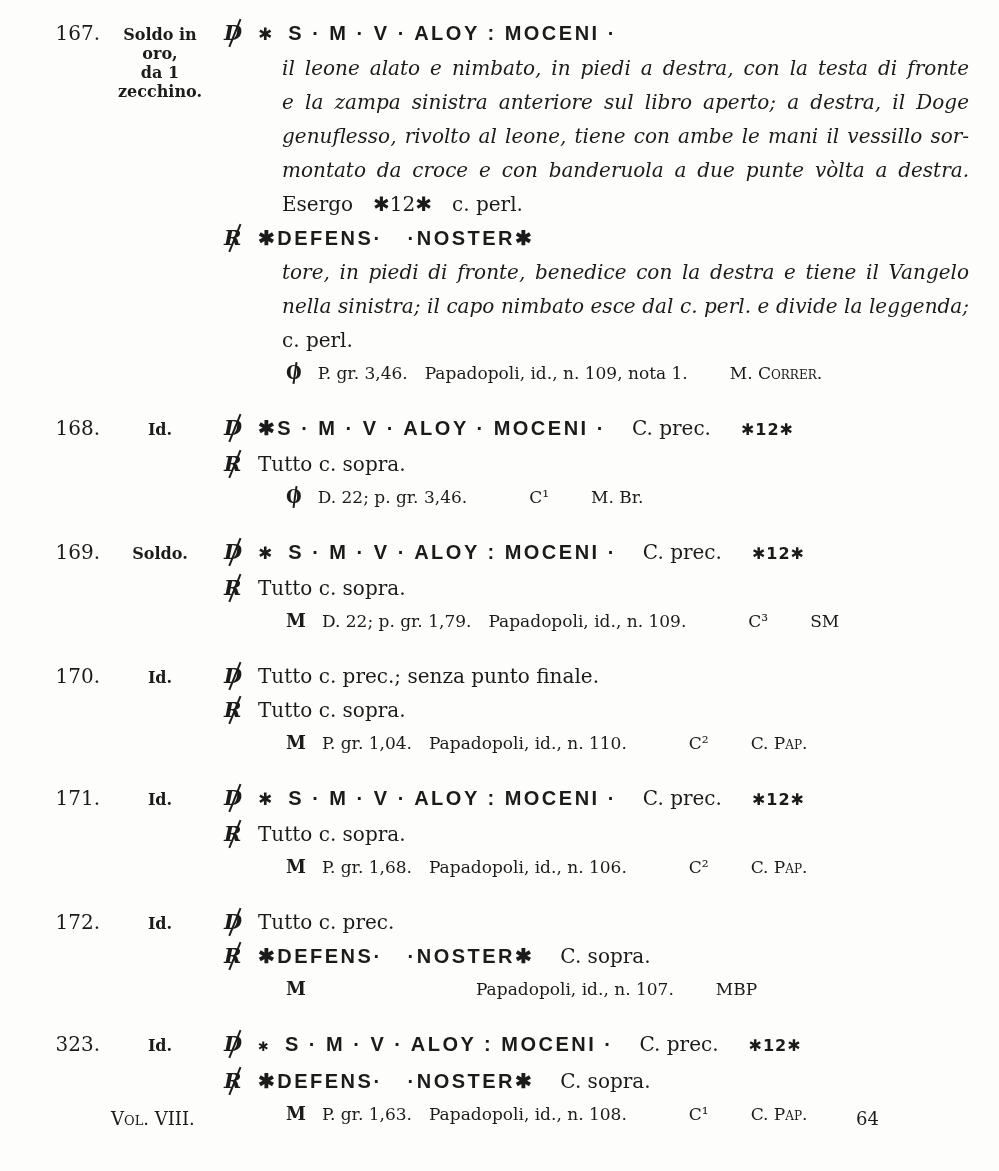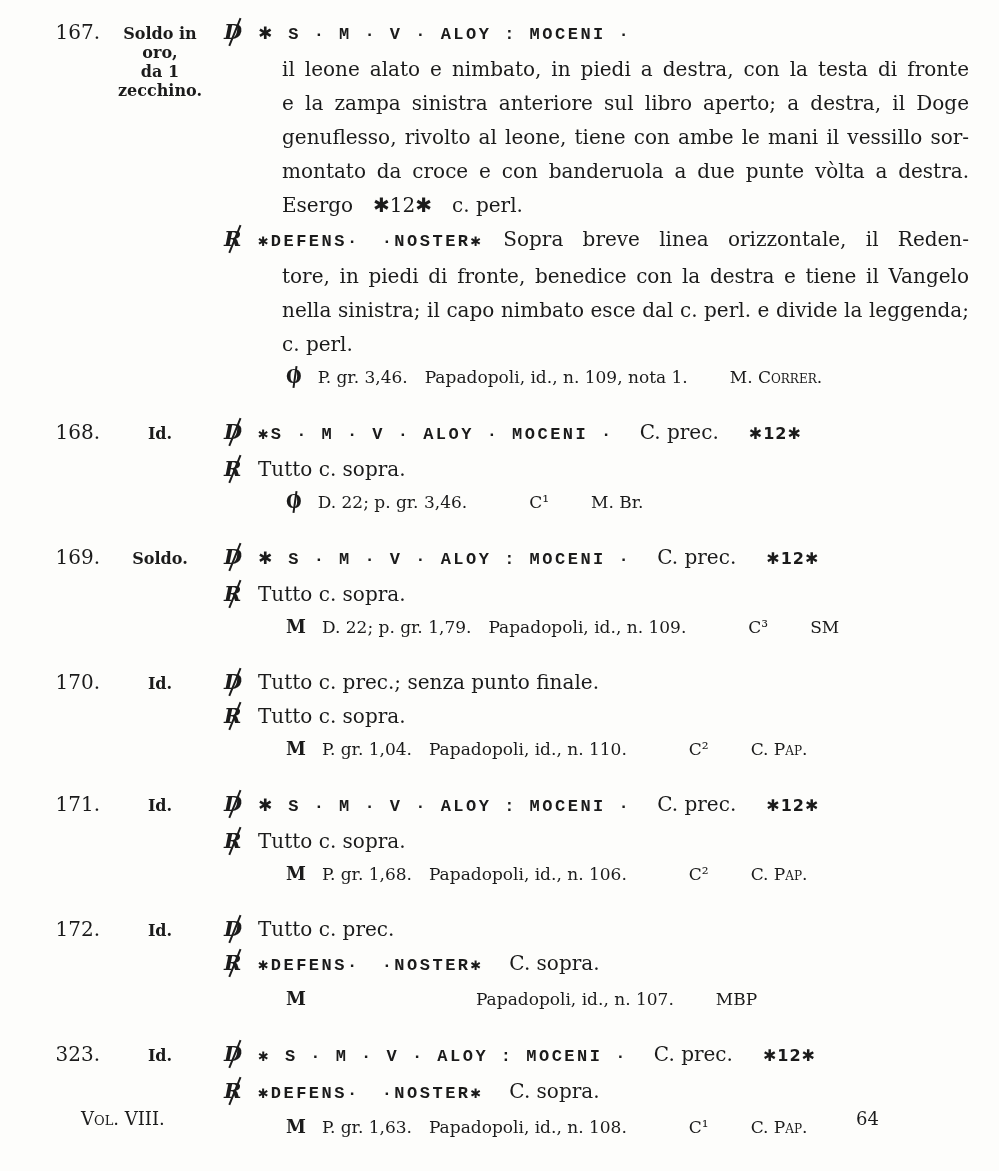--- a/index.html
+++ b/index.html
@@ -35,52 +35,52 @@
   }
   
   .metal { font-weight:bold; font-size:18px; display:inline-block; position:relative; }
   .metal.slashed::after {
     content:""; position:absolute; left:48%; top:4%;
     width:1.5px; height:92%; background:#1b1b1b; transform:rotate(8deg);
   }
 
   
   .legend {
-    font-family:Liberation Mono, monospace;
-    font-weight:bold; font-size:17px; letter-spacing:2.5px;
+    font-family:Liberation Sans, sans-serif;
+    font-weight:bold; font-size:20px; letter-spacing:2.5px;
     white-space:nowrap;
   }
   .star { font-family:"DejaVu Sans",sans-serif; font-size:17px; font-weight:bold; }
   .small-star { font-size:13px; }
   .exergue { font-family:"DejaVu Sans","Liberation Sans",sans-serif; font-weight:bold; font-size:16px; letter-spacing:1px; white-space:nowrap; }
 
   .head-line { display:flex; align-items:baseline; }
   .head-line .star { margin-right:16px; }
   .head-line .tail { flex:1; margin-left:20px; text-align:justify; text-align-last:justify; }
   .head-line .ref { margin-left:26px; }
   .head-line .exergue { margin-left:30px; }
 
   .cont { padding-left:24px; }
-  .jl { text-align:justify; text-align-last:justify; line-height:34px; }
+  .jl { text-align:justify; text-align-last:justify; line-height:34px;font-style:italic; }
   .ll { line-height:34px; }
 
   .cit { margin-left:286px; margin-top:4px; font-size:17px; line-height:24px; display:flex; align-items:baseline; }
   .cit .ctext { margin-left:16px; }
   .cit .ctext.wide-gap { margin-left:170px; }
   .cit .rarity { margin-left:62px; white-space:nowrap; }
   .cit .coll { margin-left:42px; white-space:nowrap; }
   .sc { font-variant:small-caps; }
 
   .entry { margin-bottom:26px; }
   .entry .g + .g { margin-top:0px; }
 
   .footer {
     position:absolute; left:0; right:0; bottom:42px;
     display:flex; justify-content:space-between;
-    padding-left:81px; padding-right:120px;
+    padding-left:111px; padding-right:120px;
     font-size:18px;
   }
 </style>
 </head>
 <body>
 
 <div class="page">
 
   <div class="entry">
     <div class="g">
@@ -105,21 +105,20 @@
       </div>
       <div></div>
     </div>
     <div class="g">
       <div class="c-num"></div>
         <div class="c-obj"></div>
       <div class="c-mark"><span class="marker">R</span></div>
       <div class="c-body">
         <div class="head-line">
           <span class="legend">✱DEFENS·  ·NOSTER✱</span>
-          <span class="tail">Sopra breve linea orizzontale, il Reden-</span>
         </div>
         <div class="cont">
           <div class="jl">tore, in piedi di fronte, benedice con la destra e tiene il Vangelo</div>
           <div class="jl">nella sinistra; il capo nimbato esce dal c. perl. e divide la leggenda;</div>
           <div class="ll">c. perl.</div>
         </div>
       </div>
       <div></div>
     </div>
     <div class="cit">

